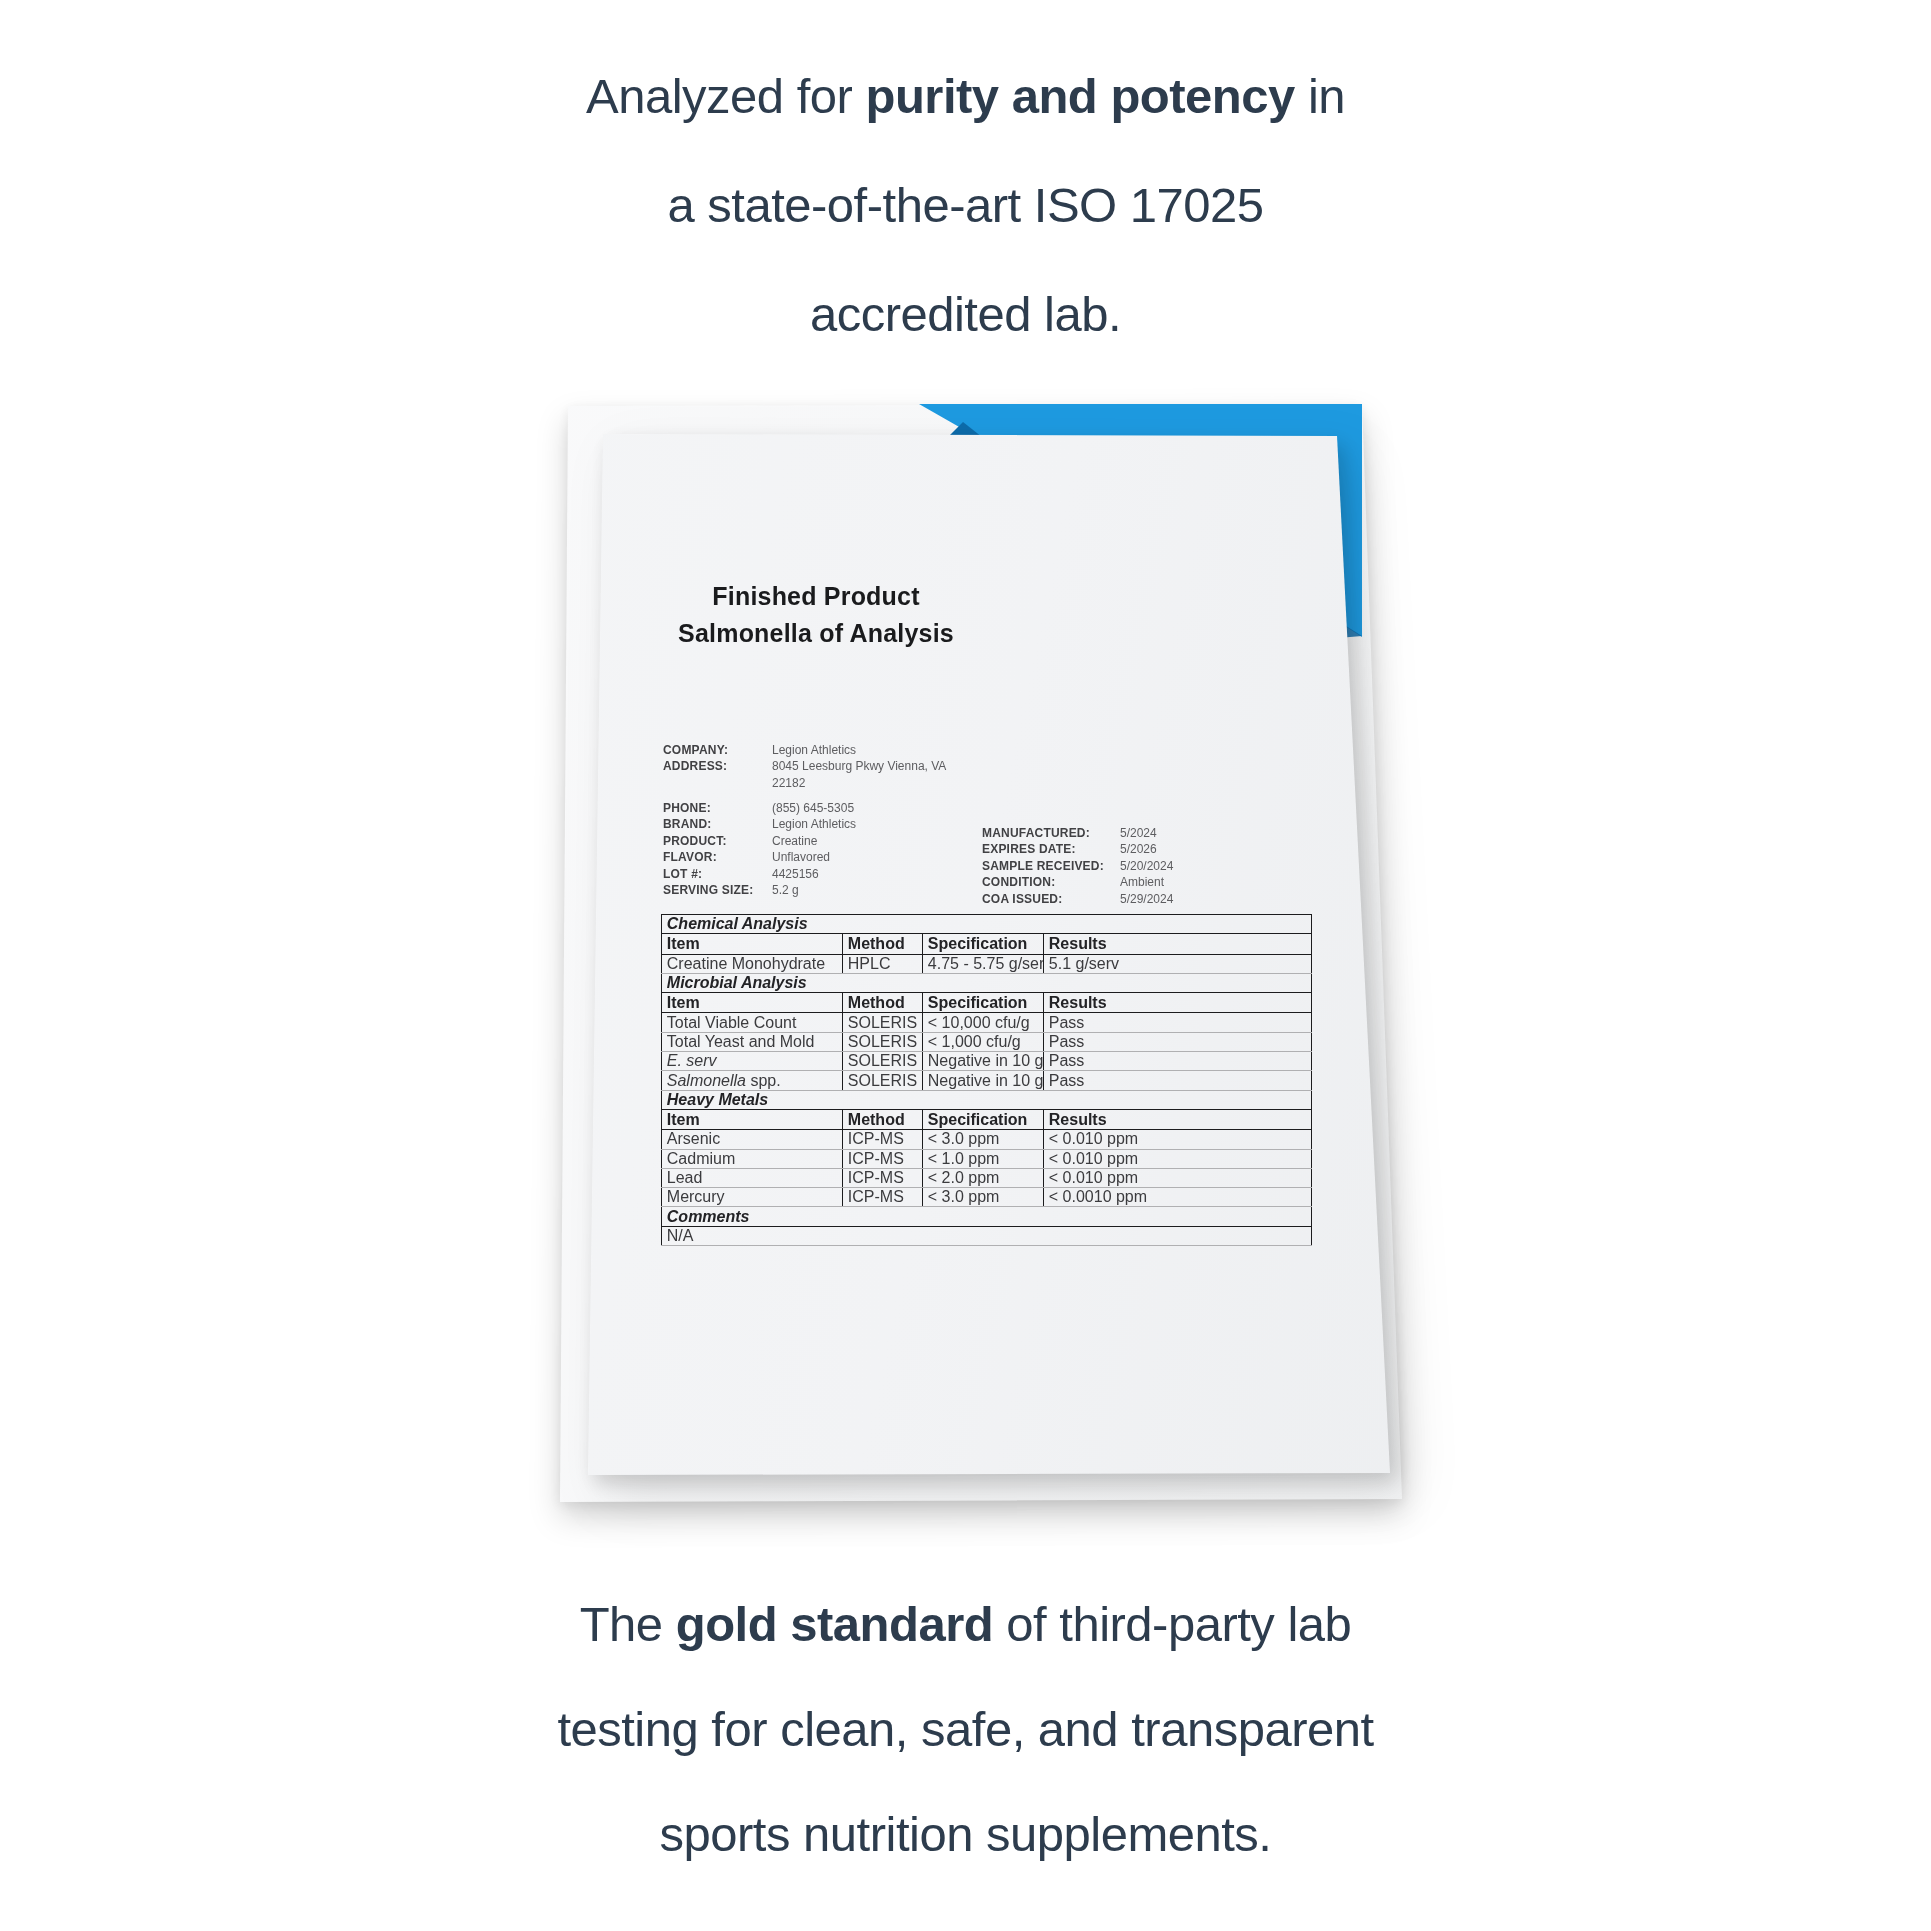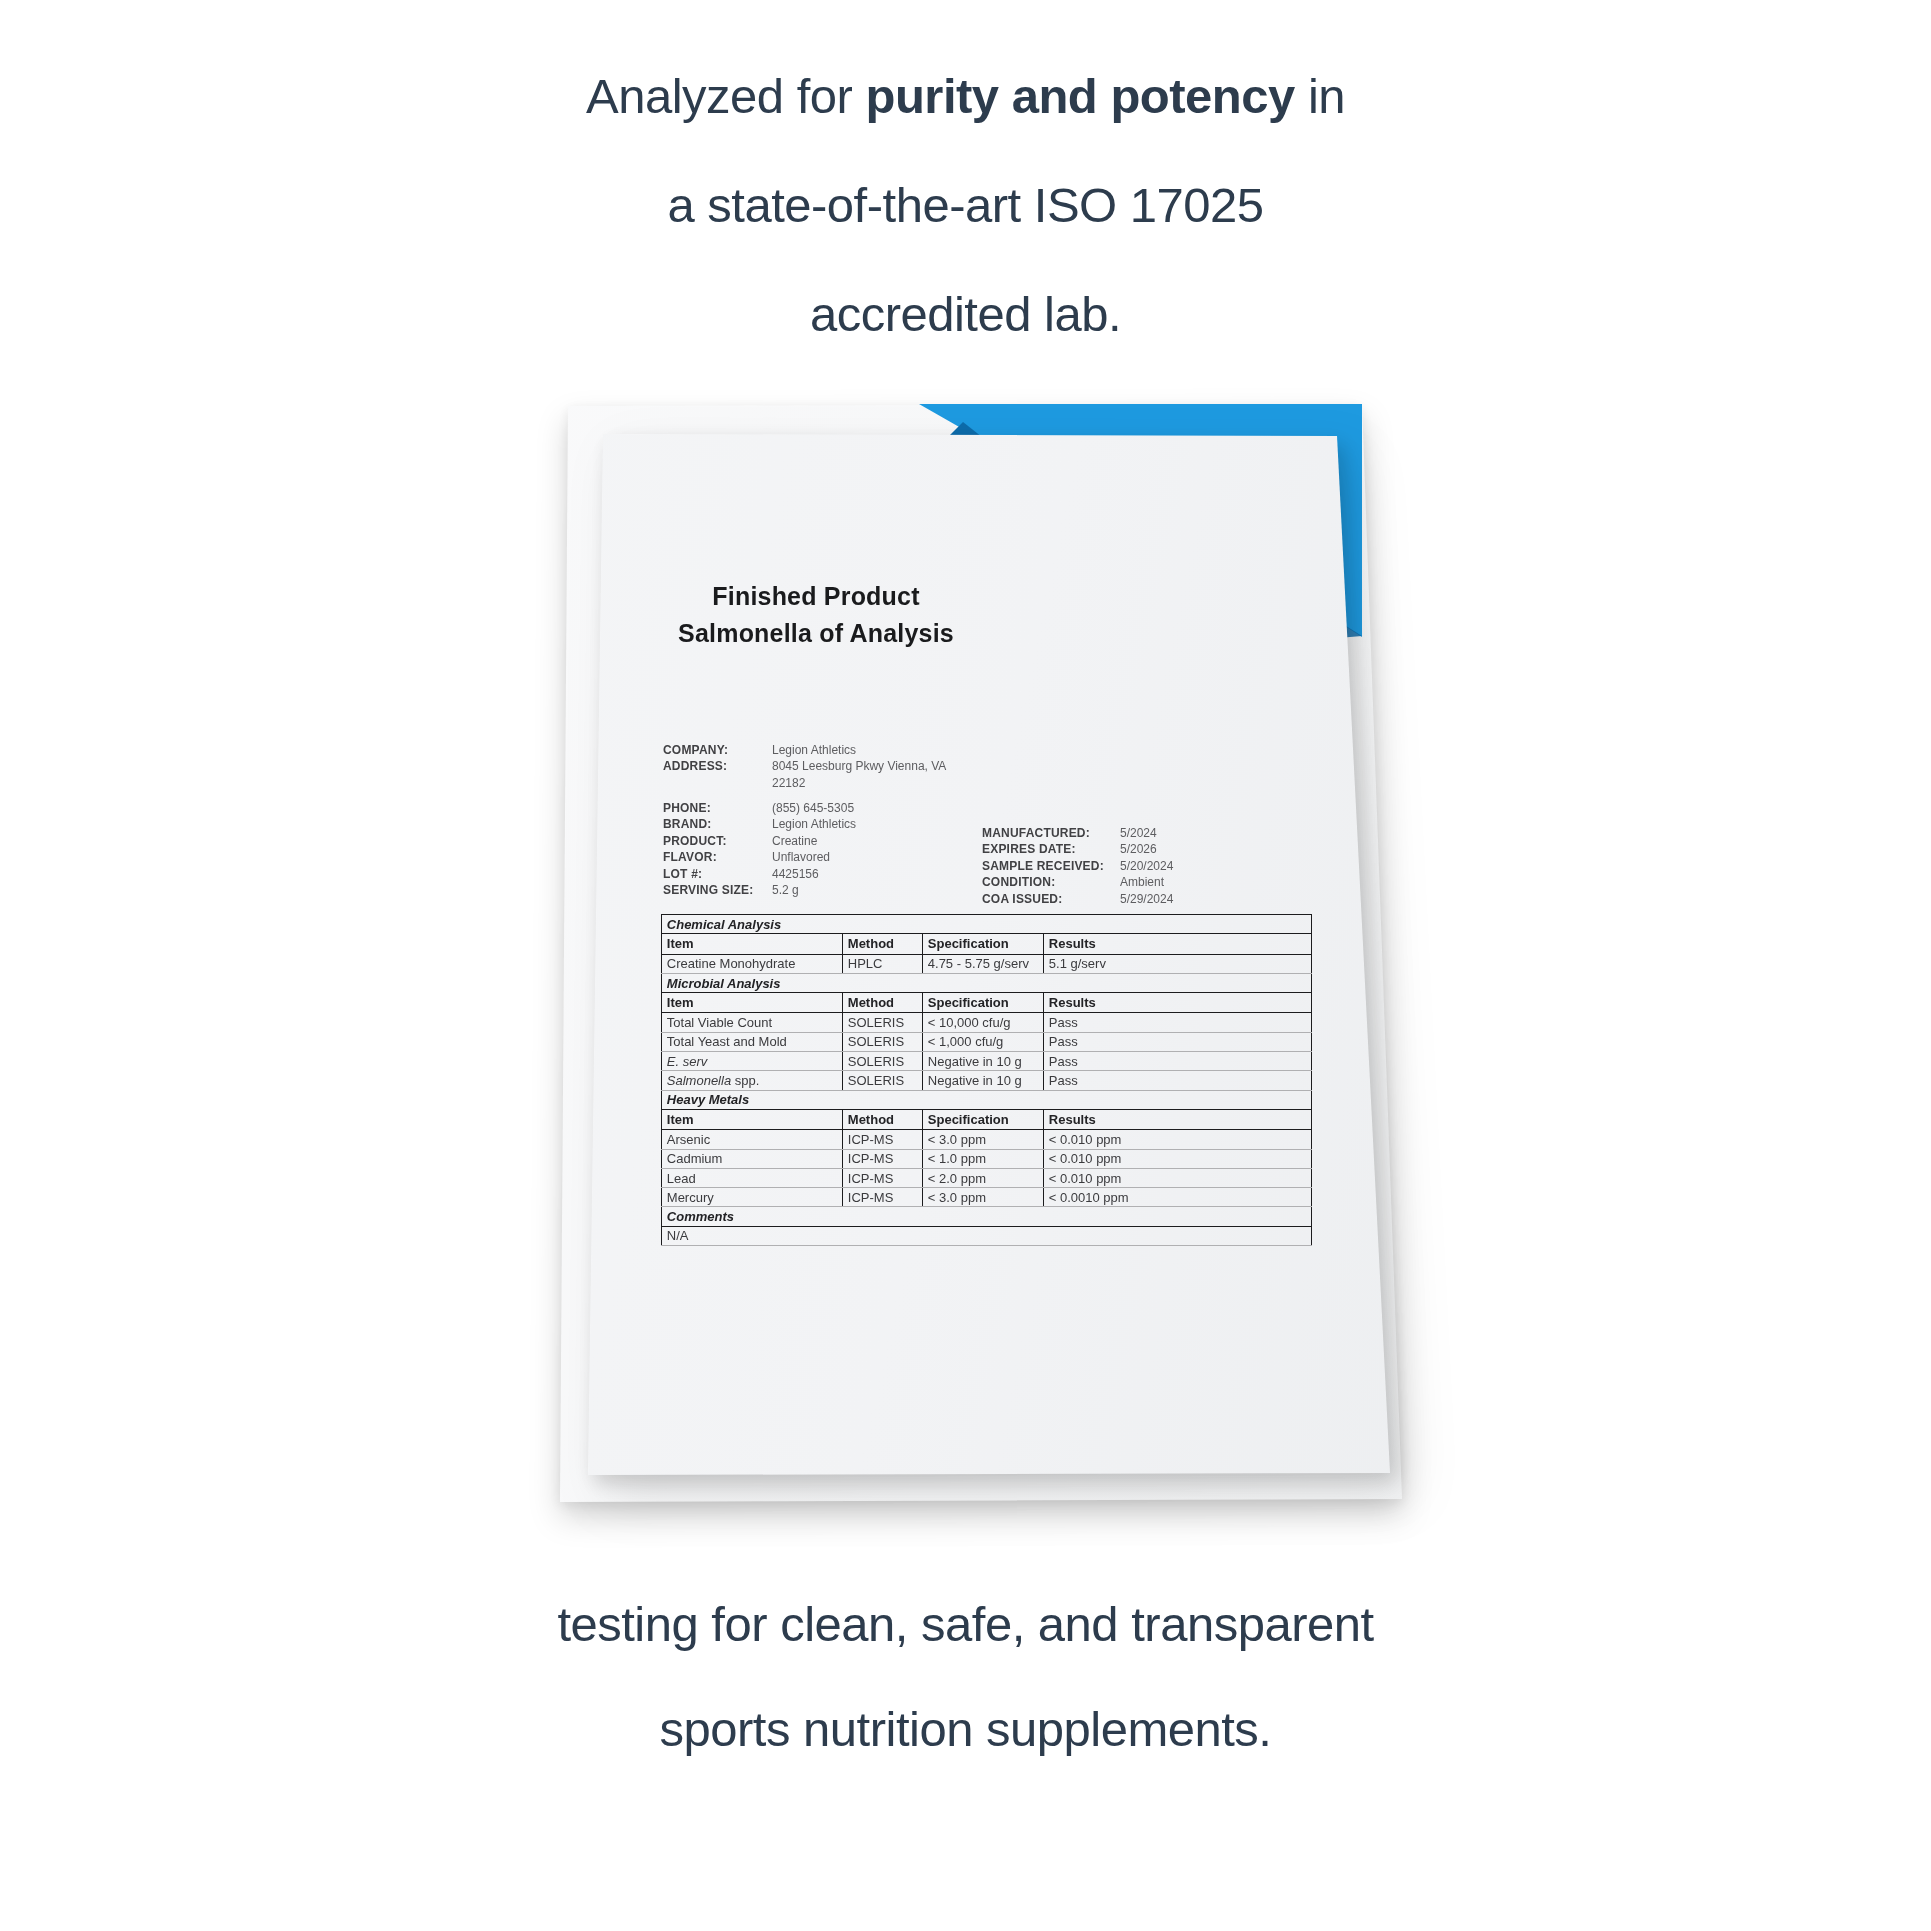--- a/index.html
+++ b/index.html
@@ -58,21 +58,21 @@
   #info-right{left:982px;top:825px;width:319px;}
   .irow{display:flex;}
   .irow.gap{margin-top:8.7px;}
   .irow .lbl{font-weight:700;color:#414144;letter-spacing:0.2px;flex:0 0 var(--lblw,109px);}
   #info-right .irow .lbl{flex-basis:138px;}
   .irow .val{flex:1;}
 
   table#coa-table{
     position:absolute;left:661px;top:914px;width:650px;
     border-collapse:collapse;table-layout:fixed;
-    font-size:13px;color:#3b3b3e;
+    font-size:16px;color:#3b3b3e;
     border:1.9px solid #1c1c1e;background:transparent;
   }
   #coa-table td,#coa-table th{padding:0 4.8px;overflow:hidden;white-space:nowrap;}
   #coa-table tr.sec td{
     height:18.3px;font-weight:700;font-style:italic;color:#232326;
     border-top:1.9px solid #1c1c1e;border-bottom:1.9px solid #1c1c1e;
   }
   #coa-table tr.hdr th{
     height:19.3px;text-align:left;font-weight:700;color:#232326;
     border:1.4px solid #1c1c1e;border-bottom:1.9px solid #1c1c1e;
@@ -264,16 +264,17 @@
           <td colspan="4">Comments</td>
         </tr>
     <tr class="row">
           <td colspan="4">N/A</td>
         </tr>
   </tbody>
     </table>
 </div>
 
 <div class="caption" id="caption-bottom">
+  <div><span>The </span><b>gold standard</b><span> of third-party lab</span></div>
   <div>testing for clean, safe, and transparent</div>
   <div>sports nutrition supplements.</div>
 </div>
 
 
 </body></html>

